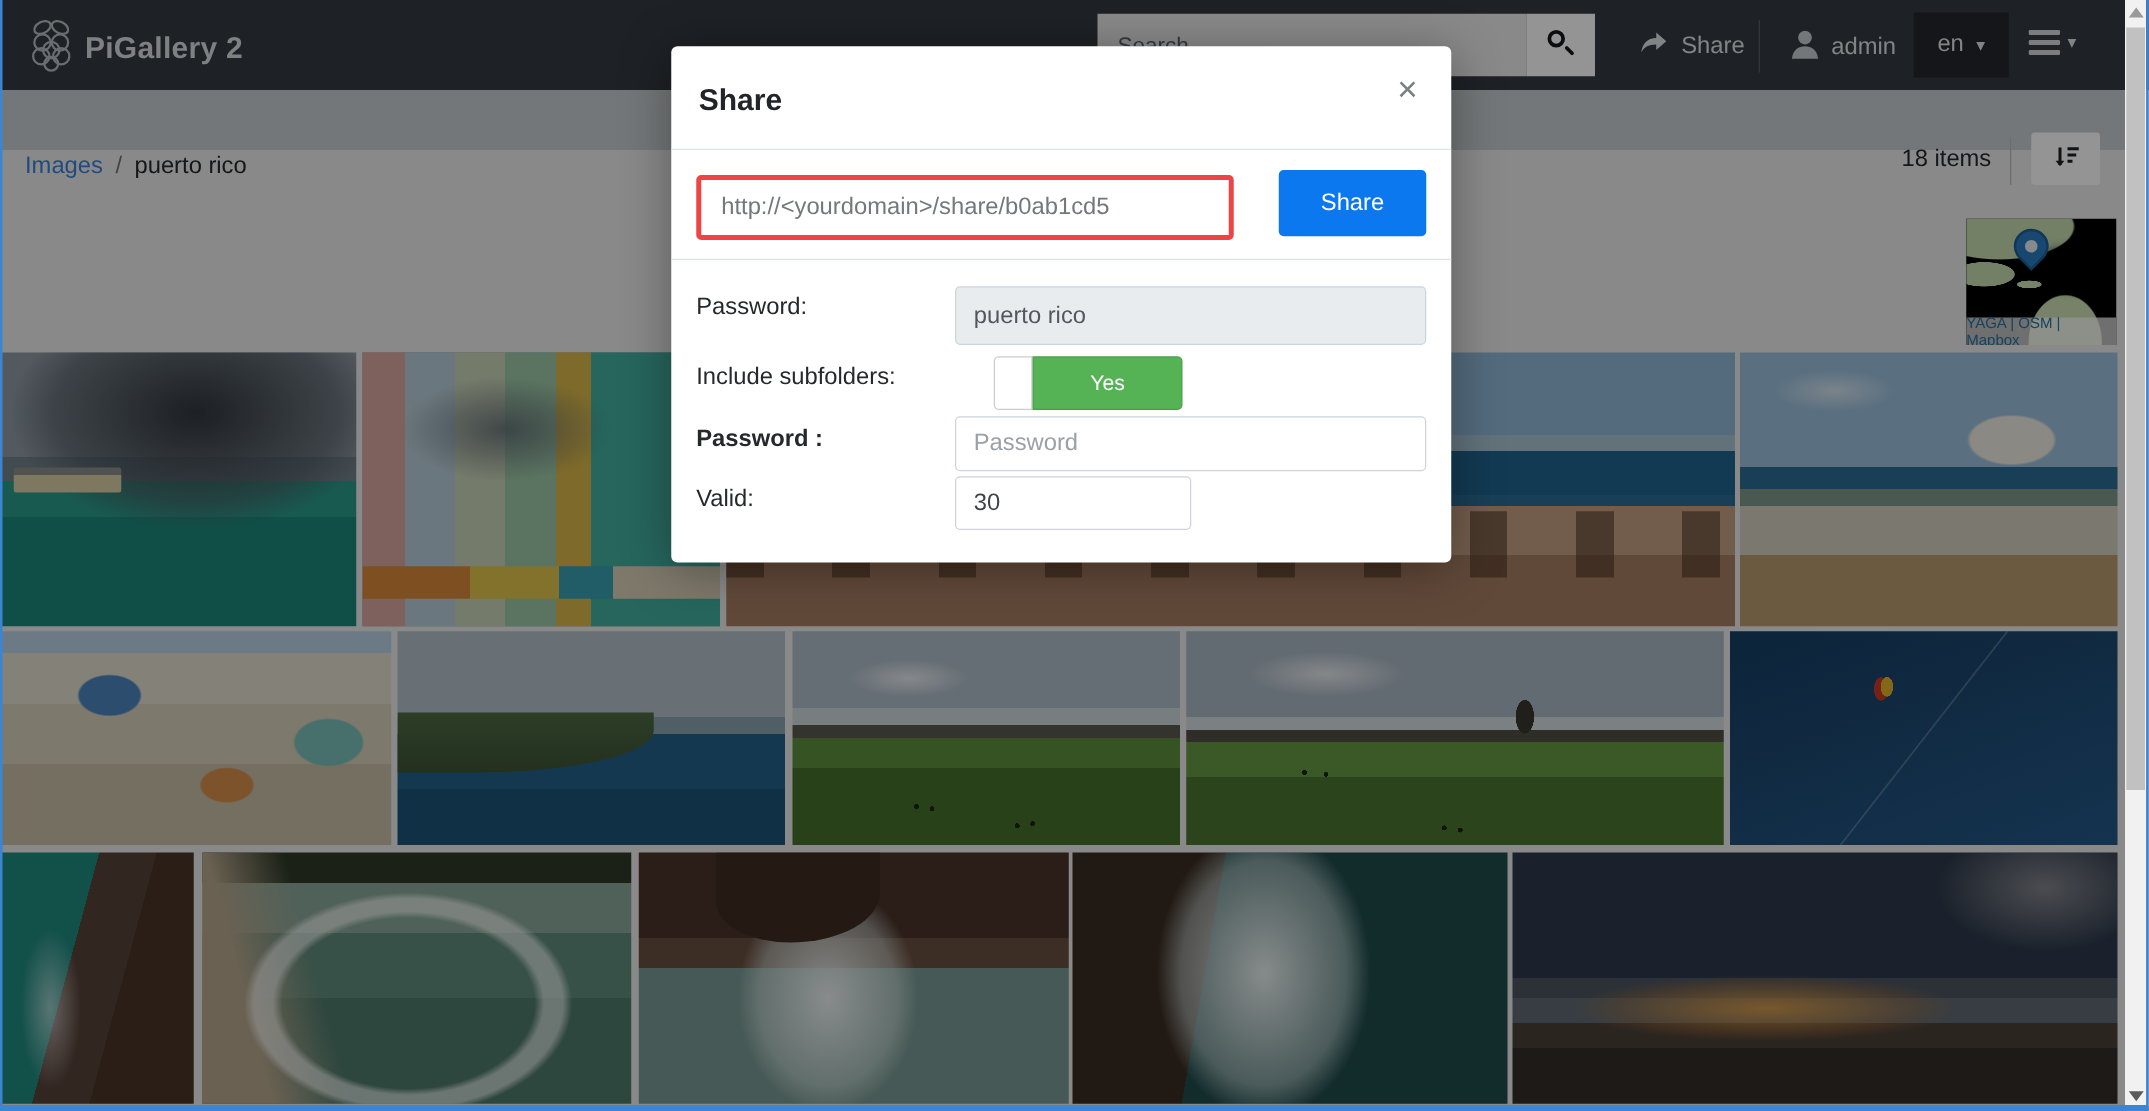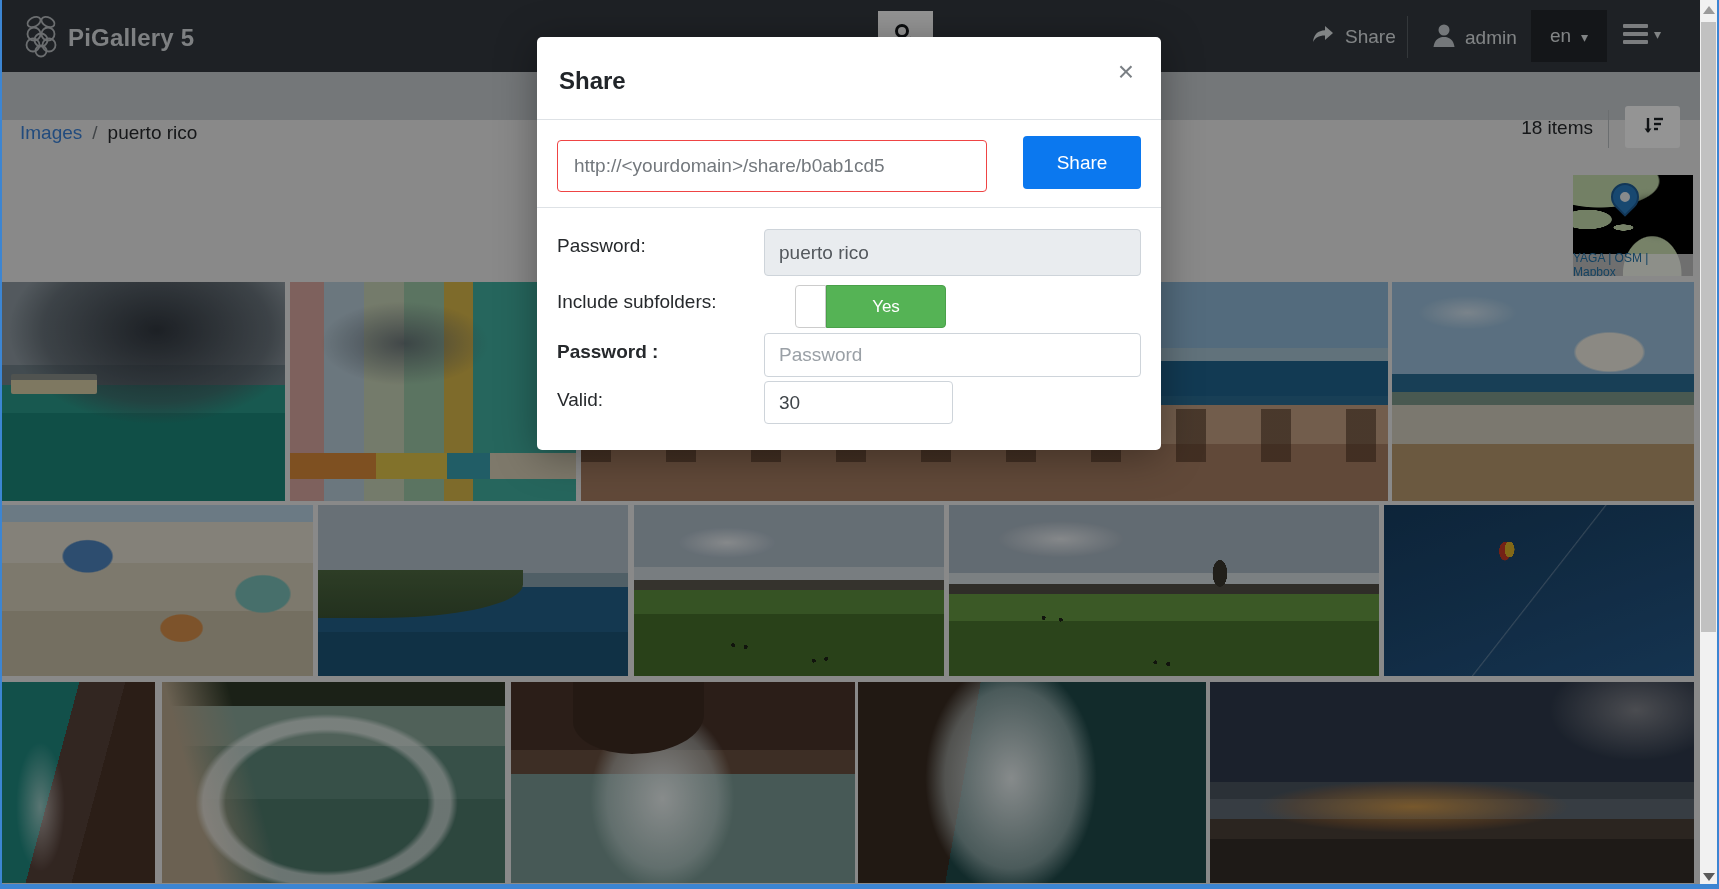--- a/index.html
+++ b/index.html
@@ -139,21 +139,21 @@
   #backdrop { position:absolute; inset:0; background:rgba(0,0,0,.42); z-index:5; }
 
   
   #modal { position:absolute; left:537px; top:37px; width:624px; height:413px; background:#ffffff;
            border-radius:5px; z-index:10; box-shadow:0 6px 40px rgba(0,0,0,.35); }
   #modal-title { position:absolute; left:22px; top:30px; font-size:24px; font-weight:bold; color:#212529; }
   #modal-close { position:absolute; right:18px; top:18px; width:34px; height:34px; border:none; background:transparent;
                  color:#7a7f84; font-size:28px; line-height:30px; cursor:pointer; font-family:inherit; }
   .hr { position:absolute; left:0; width:624px; height:1px; background:#dee2e6; }
   #hr1 { top:82px; } #hr2 { top:170px; }
-  #share-url { position:absolute; left:20px; top:103px; width:430px; height:52px; border:1px solid #ef4444;
+  #share-url { position:absolute; left:20px; top:103px; width:430px; height:52px; border:4px solid #ef4444;
                border-radius:4px; font-size:19px; color:#73787d; padding:0 16px; font-family:inherit; outline:none; }
   #copy-btn { position:absolute; left:486px; top:99px; width:118px; height:53px; background:#0b78ef; color:#ffffff;
               border:none; border-radius:4px; font-size:19px; cursor:pointer; font-family:inherit; }
   .field-label { position:absolute; left:20px; font-size:19px; color:#26292c; }
   #lbl-sharing { top:198px; } #lbl-sub { top:254px; } #lbl-pass { top:304px;font-weight:bold; } #lbl-valid { top:352px; }
   #sharing-input { position:absolute; left:227px; top:192px; width:377px; height:47px; background:#e9ecef;
                    border:1px solid #ced4da; border-radius:4px; color:#53585d; font-size:19px; padding:0 14px;
                    font-family:inherit; }
   #toggle-group { position:absolute; left:227px; top:248px; height:34px; display:flex;padding-left:31px; }
   #toggle-off { width:31px; height:43px; background:#ffffff; border:1px solid #ccc; border-radius:4px 0 0 4px; cursor:pointer; }
@@ -196,24 +196,25 @@
             <ellipse cx="12" cy="8" rx="7" ry="4.5" transform="rotate(-28 12 8)"></ellipse>
             <ellipse cx="26" cy="8" rx="7" ry="4.5" transform="rotate(28 26 8)"></ellipse>
             <circle cx="12" cy="20" r="6.5"></circle>
               <circle cx="26" cy="20" r="6.5"></circle>
             <circle cx="11" cy="31" r="6.5"></circle>
               <circle cx="27" cy="31" r="6.5"></circle>
             <circle cx="19" cy="26" r="6.5"></circle>
               <circle cx="19" cy="37" r="5.5"></circle>
           </svg>
         </span>
-        <span id="brand-title">PiGallery 5</span>
+        <span id="brand-title">PiGallery 2</span>
       </div>
 
       <div id="search-group">
+        <input id="search-input" placeholder="Search" style="">
         <button id="search-btn">
           <span class="lens"></span>
           <span class="lens-tail"></span>
         </button>
       </div>
 
       <div class="nav-item" style="left:1310px; top:22px;">
         <span>
           <svg width="26" height="24" viewBox="0 0 24 24" fill="#dfe3e6">
             <path d="M14 4 L22 11 L14 18 v-4.4 C7.5 13.6 4.2 15.8 2 20 C2.8 12.4 7 8.6 14 8.3 Z"></path>

